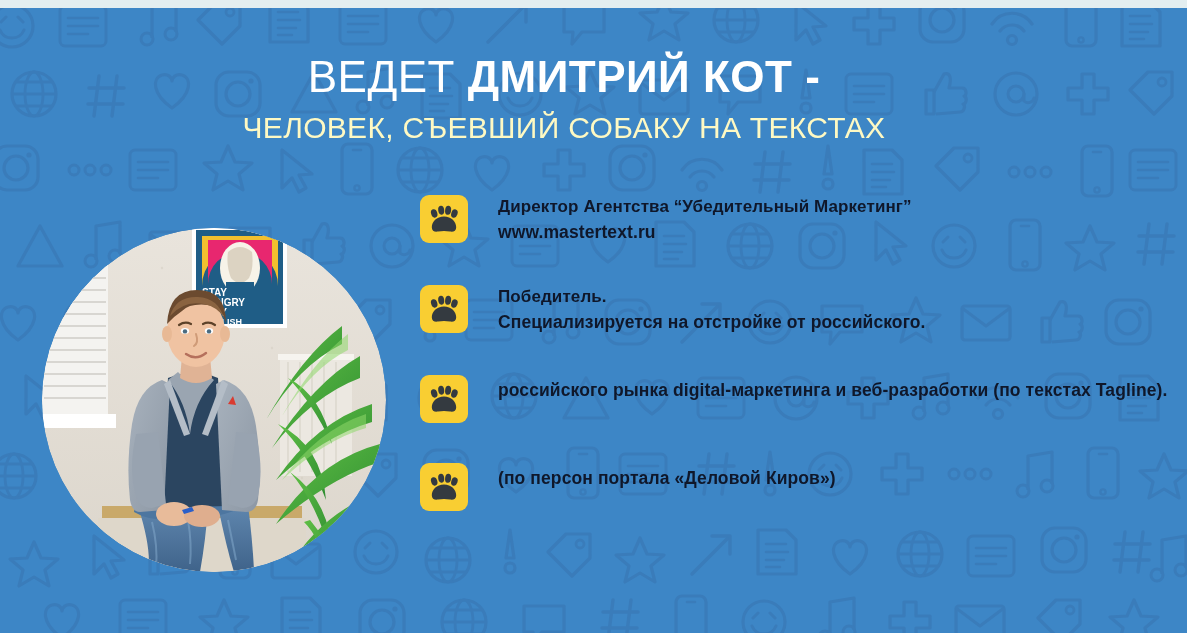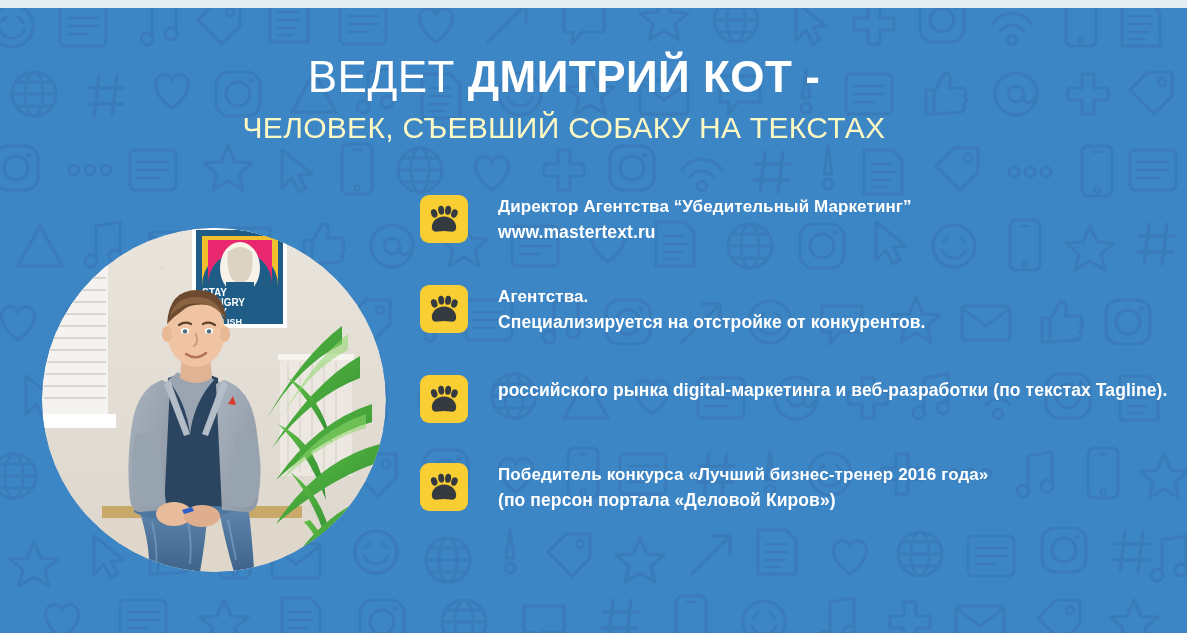--- a/index.html
+++ b/index.html
@@ -56,21 +56,21 @@
   .cred-row:last-child { margin-bottom:0; }
   .paw-tile {
     flex:0 0 auto;
     width:48px; height:48px; border-radius:9px;
     background:#f9ce32;
     display:flex; align-items:center; justify-content:center;
   }
   .paw-tile svg { display:block; width:30px; height:29px; }
   .cred-text {
     margin-left:30px; padding-top:1px;
-    color:#ffffff; white-space:nowrap;
+    color:#0f172a; white-space:nowrap;
   }
   .cred-title {
     font-size:17px; font-weight:700; line-height:22px;
     letter-spacing:0.1px;
   }
   .cred-sub {
     font-size:17.5px; font-weight:700; line-height:25px;
     letter-spacing:0.1px; margin-top:2px;
   }
 </style>
@@ -507,22 +507,22 @@
       <div class="paw-tile">
         <svg viewBox="0 0 30 29">
           <ellipse cx="5.2" cy="8.4" rx="3.1" ry="4.3" fill="#343a40" transform="rotate(-18 5.2 8.4)"></ellipse>
           <ellipse cx="12.2" cy="5.2" rx="3" ry="4.5" fill="#343a40" transform="rotate(-7 12.2 5.2)"></ellipse>
           <ellipse cx="19.1" cy="5.3" rx="3" ry="4.5" fill="#343a40" transform="rotate(7 19.1 5.3)"></ellipse>
           <ellipse cx="25.4" cy="8.6" rx="3.1" ry="4.3" fill="#343a40" transform="rotate(19 25.4 8.6)"></ellipse>
           <path d="M15 11.6 C22.4 11.6 27.2 17 27.2 22.3 C27.2 26 24.4 27.2 21 26.6 C18.8 26.2 16.9 25.9 15 25.9 C13.1 25.9 11.2 26.2 9 26.6 C5.6 27.2 2.8 26 2.8 22.3 C2.8 17 7.6 11.6 15 11.6 Z" fill="#343a40"></path>
         </svg>
       </div>
       <div class="cred-text">
-        <div class="cred-title">Агентства.</div>
-        <div class="cred-sub">Специализируется на отстройке от конкурентов.</div>
+        <div class="cred-title">Победитель.</div>
+        <div class="cred-sub">Специализируется на отстройке от российского.</div>
       </div>
     </div>
 
 
     <div class="cred-row">
       <div class="paw-tile">
         <svg viewBox="0 0 30 29">
           <ellipse cx="5.2" cy="8.4" rx="3.1" ry="4.3" fill="#343a40" transform="rotate(-18 5.2 8.4)"></ellipse>
           <ellipse cx="12.2" cy="5.2" rx="3" ry="4.5" fill="#343a40" transform="rotate(-7 12.2 5.2)"></ellipse>
           <ellipse cx="19.1" cy="5.3" rx="3" ry="4.5" fill="#343a40" transform="rotate(7 19.1 5.3)"></ellipse>
@@ -539,19 +539,18 @@
       <div class="paw-tile">
         <svg viewBox="0 0 30 29">
           <ellipse cx="5.2" cy="8.4" rx="3.1" ry="4.3" fill="#343a40" transform="rotate(-18 5.2 8.4)"></ellipse>
           <ellipse cx="12.2" cy="5.2" rx="3" ry="4.5" fill="#343a40" transform="rotate(-7 12.2 5.2)"></ellipse>
           <ellipse cx="19.1" cy="5.3" rx="3" ry="4.5" fill="#343a40" transform="rotate(7 19.1 5.3)"></ellipse>
           <ellipse cx="25.4" cy="8.6" rx="3.1" ry="4.3" fill="#343a40" transform="rotate(19 25.4 8.6)"></ellipse>
           <path d="M15 11.6 C22.4 11.6 27.2 17 27.2 22.3 C27.2 26 24.4 27.2 21 26.6 C18.8 26.2 16.9 25.9 15 25.9 C13.1 25.9 11.2 26.2 9 26.6 C5.6 27.2 2.8 26 2.8 22.3 C2.8 17 7.6 11.6 15 11.6 Z" fill="#343a40"></path>
         </svg>
       </div>
       <div class="cred-text">
-        <div class="cred-title">Победитель конкурса «Лучший бизнес-тренер 2016 года»</div>
         <div class="cred-sub">(по персон портала «Деловой Киров»)</div>
       </div>
     </div>
 
   </div>
 </div>
 
 </body></html>

